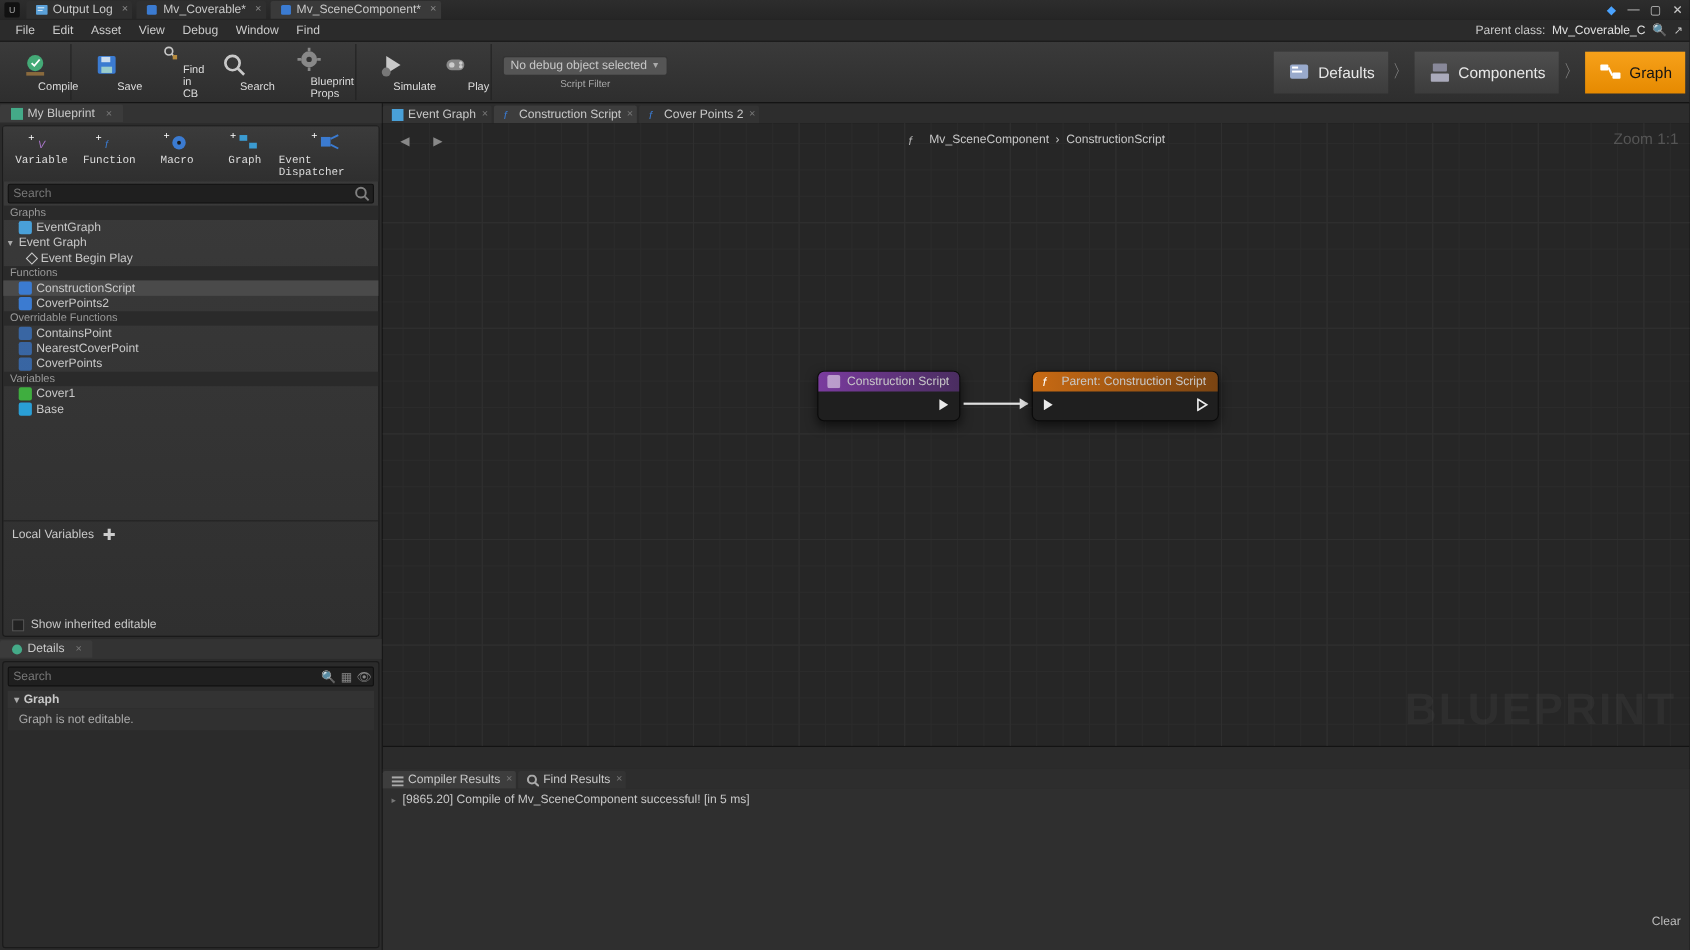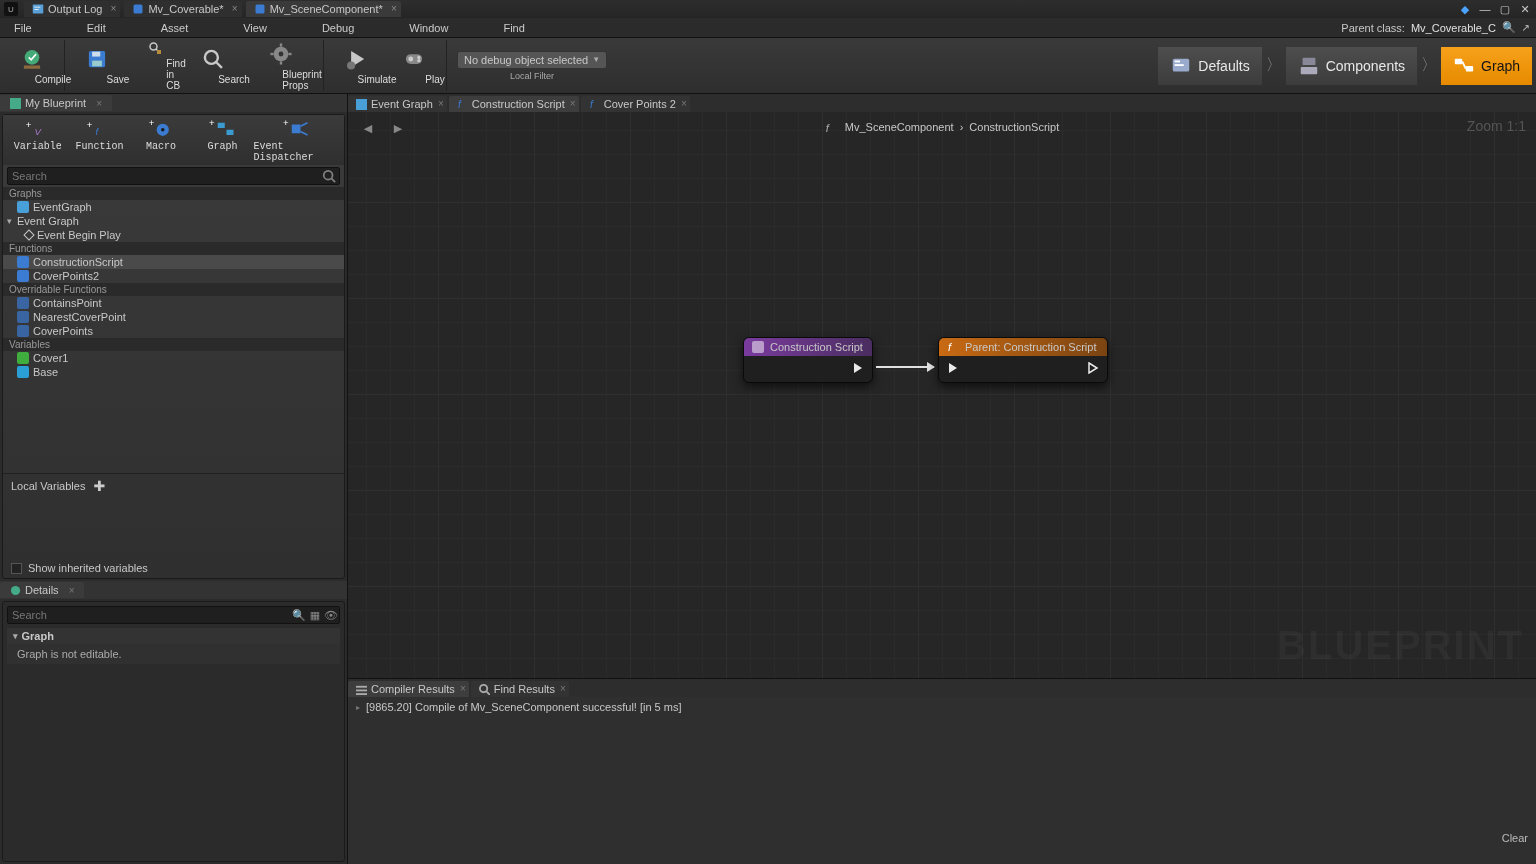--- a/index.html
+++ b/index.html
@@ -9,21 +9,21 @@
 .titlebar { height:18px; background:linear-gradient(#2d2d2d,#252525); display:flex; align-items:center; padding:0 4px; }
 .ue-logo { width:14px; height:14px; background:#111; border-radius:2px; margin-right:6px; display:flex; align-items:center; justify-content:center; font-size:8px; color:#aaa;}
 .doctab { display:flex; align-items:center; height:16px; padding:0 18px 0 8px; margin-right:4px; background:#2f2f2f; border-radius:2px 2px 0 0; position:relative; color:#bbb;}
 .doctab.active { background:#3a3a3a; color:#e8e8e8; }
 .doctab .icn { width:12px; height:12px; margin-right:4px; display:inline-block; }
 .doctab .x { position:absolute; right:4px; top:2px; font-size:10px; color:#888;}
 .winbtns { margin-left:auto; display:flex; gap:6px; color:#aaa;}
 .winbtns span { width:14px; text-align:center; cursor:pointer;}
 
 
-.menubar { height:20px; background:#2b2b2b; display:flex; align-items:center; padding:0 6px; border-bottom:1px solid #111;gap:39px;}
+.menubar { height:20px; background:#2b2b2b; display:flex; align-items:center; padding:0 6px; border-bottom:1px solid #111;}
 .menubar .m { padding:2px 8px; color:#ccc; cursor:pointer;}
 .menubar .right { margin-left:auto; display:flex; align-items:center; gap:6px; color:#aaa;}
 .menubar .right .cls{ color:#e0e0e0;}
 
 
 .toolbar { height:56px; background:linear-gradient(#3a3a3a,#2e2e2e); display:flex; align-items:stretch; padding:2px 4px; border-bottom:1px solid #111;}
 .tbtn { width:56px; display:flex; flex-direction:column; align-items:center; justify-content:center; gap:2px; cursor:pointer; border-radius:3px;}
 .tbtn svg{width:26px;height:26px;}
 .tbtn .lbl{font-size:10px;color:#ddd;margin-left:42px;}
 .tgroup{display:flex;gap:2px;border-right:1px solid #222;padding-right:4px;margin-right:4px;}
@@ -104,21 +104,21 @@
 .node.orange .titlebar2{background:linear-gradient(90deg,#c86a13,#7a4412);}
 .node .body{display:flex;justify-content:space-between;padding:6px 8px 8px;}
 .pin{width:12px;height:12px;display:flex;align-items:center;justify-content:center;}
 .execpin svg{width:12px;height:12px;fill:#eaeaea;}
 .execpin.hollow svg{fill:none;stroke:#eaeaea;stroke-width:1.5;}
 .wire{position:absolute;height:2px;background:#e0e0e0;}
 .wire::after{content:"";position:absolute;right:-1px;top:-4px;border-left:8px solid #e0e0e0;border-top:5px solid transparent;border-bottom:5px solid transparent;}
 
 
 .bottompanel{height:186px;background:#2b2b2b;border-top:1px solid #111;display:flex;flex-direction:column;}
-.bottabs{height:18px;background:#2d2d2d;display:flex;align-items:flex-end;}
+.bottabs{height:18px;background:#2d2d2d;display:flex;align-items:flex-end;margin-top:20px;}
 .compbody{flex:1;background:#2f2f2f;padding:4px 8px;overflow:auto;position:relative;}
 .compline{color:#bbb;display:flex;align-items:center;gap:6px;}
 .compline .tri{color:#777;font-size:8px;}
 .clearbtn{position:absolute;right:8px;bottom:20px;color:#bbb;cursor:pointer;}
 
 
 .ic-evt{background:#49a0d8;border-radius:2px;}
 .ic-fn{background:#3b7bd1;border-radius:2px;}
 .ic-ovr{background:#3b7bd1;border-radius:2px;opacity:.7;}
 .ic-var{background:#3fae3f;border-radius:2px;}
@@ -249,21 +249,21 @@
           <circle cx="22" cy="18" r="2" fill="#ccc"></circle>
         </svg>
       <span class="lbl">Play</span>
     </div>
   </div>
   <div class="debugbox">
     <div class="debugsel">
       <span>No debug object selected</span>
       <span class="caret">▼</span>
     </div>
-    <span class="debuglbl">Local Filter</span>
+    <span class="debuglbl">Script Filter</span>
   </div>
 
   <div class="modebtns">
     <div class="modebtn">
       <svg viewBox="0 0 24 24">
           <rect x="3" y="4" width="18" height="14" fill="#9ac" rx="2"></rect>
           <rect x="5" y="6" width="6" height="2" fill="#fff"></rect>
           <rect x="5" y="10" width="10" height="2" fill="#fff"></rect>
         </svg>
       <span class="mlbl">Defaults</span>
@@ -400,21 +400,21 @@
           <span class="ic ic-obj"></span>
           <span>Base</span>
         </div>
 
       <div class="lvrow">
         <span>Local Variables</span>
         <span class="plus">✚</span>
       </div>
       <div class="chkrow">
         <span class="cb"></span>
-        <span>Show inherited variables</span>
+        <span>Show inherited editable</span>
       </div>
     </div>
 
     <div class="panel-tab">
       <div class="ptab">
         <svg width="11" height="11" viewBox="0 0 12 12">
             <circle cx="6" cy="6" r="5" fill="#4a8"></circle>
           </svg>
         <span>Details</span>
         <span class="x">×</span>

